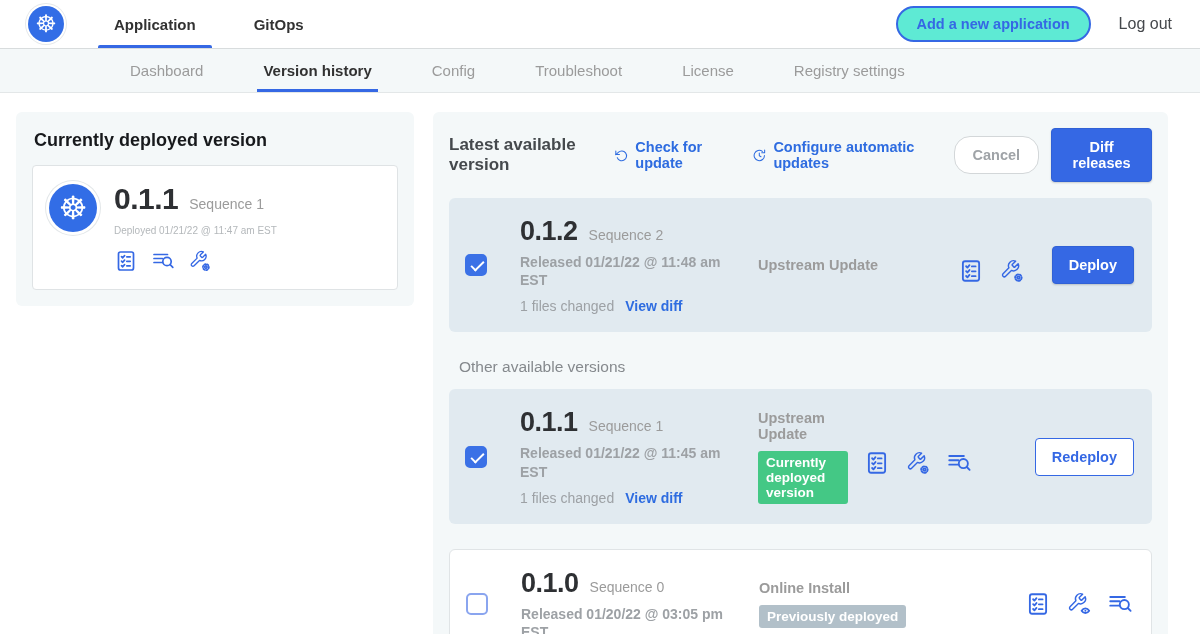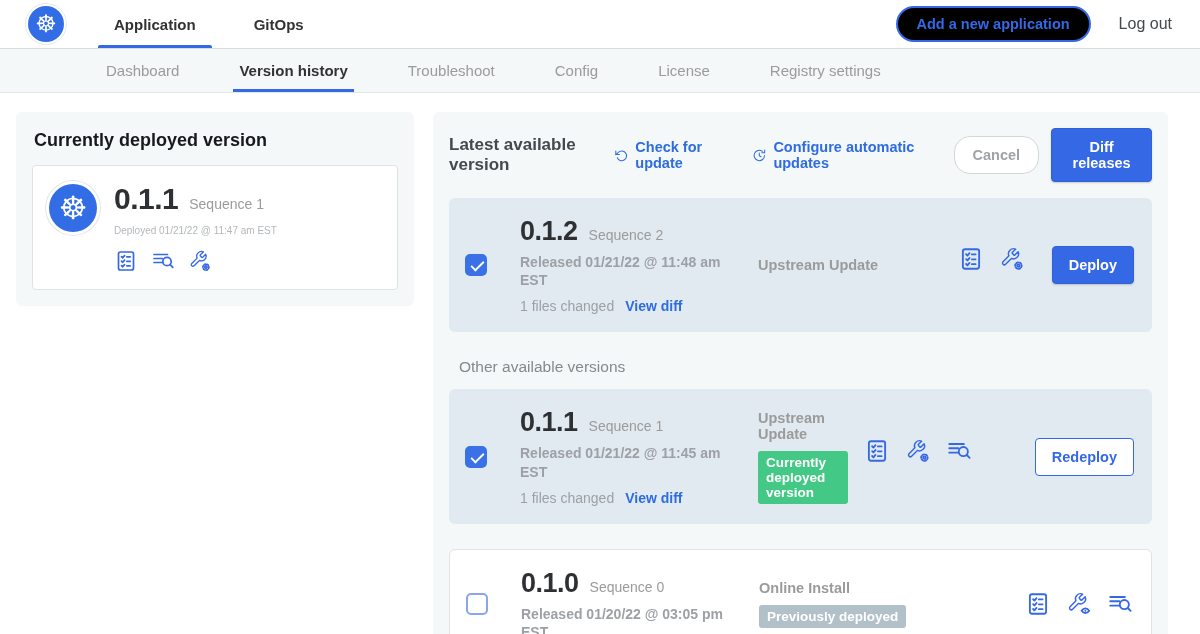--- a/index.html
+++ b/index.html
@@ -13,28 +13,28 @@
   .k8s-logo { width:36px; height:36px; border-radius:50%; background:#326de6;
     color:#fff; font-size:24px; line-height:36px; text-align:center;
     box-shadow:0 0 0 2px #fff, 0 0 0 3px #e6e9ea; }
   .top-tabs { display:flex; align-items:stretch; }
   .top-tab { position:relative; display:flex; align-items:center; padding:0 16px;
     margin-right:26px; font-size:15px; font-weight:700; color:#323232; cursor:pointer; }
   .top-tab.active::after { content:""; position:absolute; left:0; right:0; bottom:0;
     height:3px; background:#3568e4; border-radius:2px 2px 0 0; }
   .topnav-right { margin-left:auto; display:flex; align-items:center; gap:28px;
     padding-right:28px; }
-  .pill-btn { background:#000000; border:2px solid #3568e4; color:#3568e4;
+  .pill-btn { background:#5eead4; border:2px solid #3568e4; color:#3568e4;
     font-family:inherit; font-size:14.5px; font-weight:700; padding:8px 19px;
     border-radius:20px; cursor:pointer; }
   .logout { font-size:16px; font-weight:500; color:#45484c; cursor:pointer; }
 
   
   .subnav { height:44px; background:#f4f8f9; border-bottom:1px solid #e3e7e8;
-    display:flex; align-items:stretch; padding-left:76px; }
+    display:flex; align-items:stretch; padding-left:100px; }
   .sub-tab { position:relative; display:flex; align-items:center; padding:0 30px;
     font-size:15px; font-weight:500; color:#9b9b9b; cursor:pointer; }
   .sub-tab.active { color:#323232; font-weight:700; }
   .sub-tab.active::after { content:""; position:absolute; left:24px; right:24px;
     bottom:0; height:3px; background:#3568e4; }
 
   
   .content { display:flex; align-items:flex-start; gap:19px; padding:19px 32px 0 16px; }
   .panel { background:#f4f8f9; border-radius:6px; }
 
@@ -89,21 +89,21 @@
     line-height:1.3; }
   .files-line { margin-top:9px; font-size:14px; font-weight:500; color:#9da1a5; }
   .view-diff { color:#2e6ce0; font-weight:700; margin-left:11px; text-decoration:none;
     cursor:pointer; }
   .ver-status { flex:1; padding-left:10px; }
   .source { font-size:14.5px; font-weight:700; color:#9b9b9b; }
   .badge { display:inline-block; margin-top:9px; padding:4px 8px; border-radius:3px;
     font-size:13.5px; font-weight:700; color:#fff; }
   .badge-green { background:#44c885; }
   .badge-gray { background:#b2c0c9; }
-  .ver-actions { display:flex; align-items:flex-start; gap:15px; margin-left:auto;
+  .ver-actions { display:flex; align-items:flex-end; gap:15px; margin-left:auto;
     padding-right:2px; }
   .ver-actions .i { width:26px; height:26px; }
   .other-title { margin:26px 10px 13px; font-size:15.5px; font-weight:500; color:#85898d; }
 </style>
 </head>
 <body>
 
 <header class="topnav">
   <div class="logo-wrap">
     <div class="k8s-logo">☸</div>
@@ -123,24 +123,24 @@
 </header>
 
 <nav class="subnav">
   <div class="sub-tab">
       <span>Dashboard</span>
     </div>
   <div class="sub-tab active">
       <span>Version history</span>
     </div>
   <div class="sub-tab">
+      <span>Config</span>
+    </div>
+  <div class="sub-tab">
       <span>Troubleshoot</span>
-    </div>
-  <div class="sub-tab">
-      <span>Config</span>
     </div>
   <div class="sub-tab">
       <span>License</span>
     </div>
   <div class="sub-tab">
       <span>Registry settings</span>
     </div>
 </nav>
 
 <main class="content">

